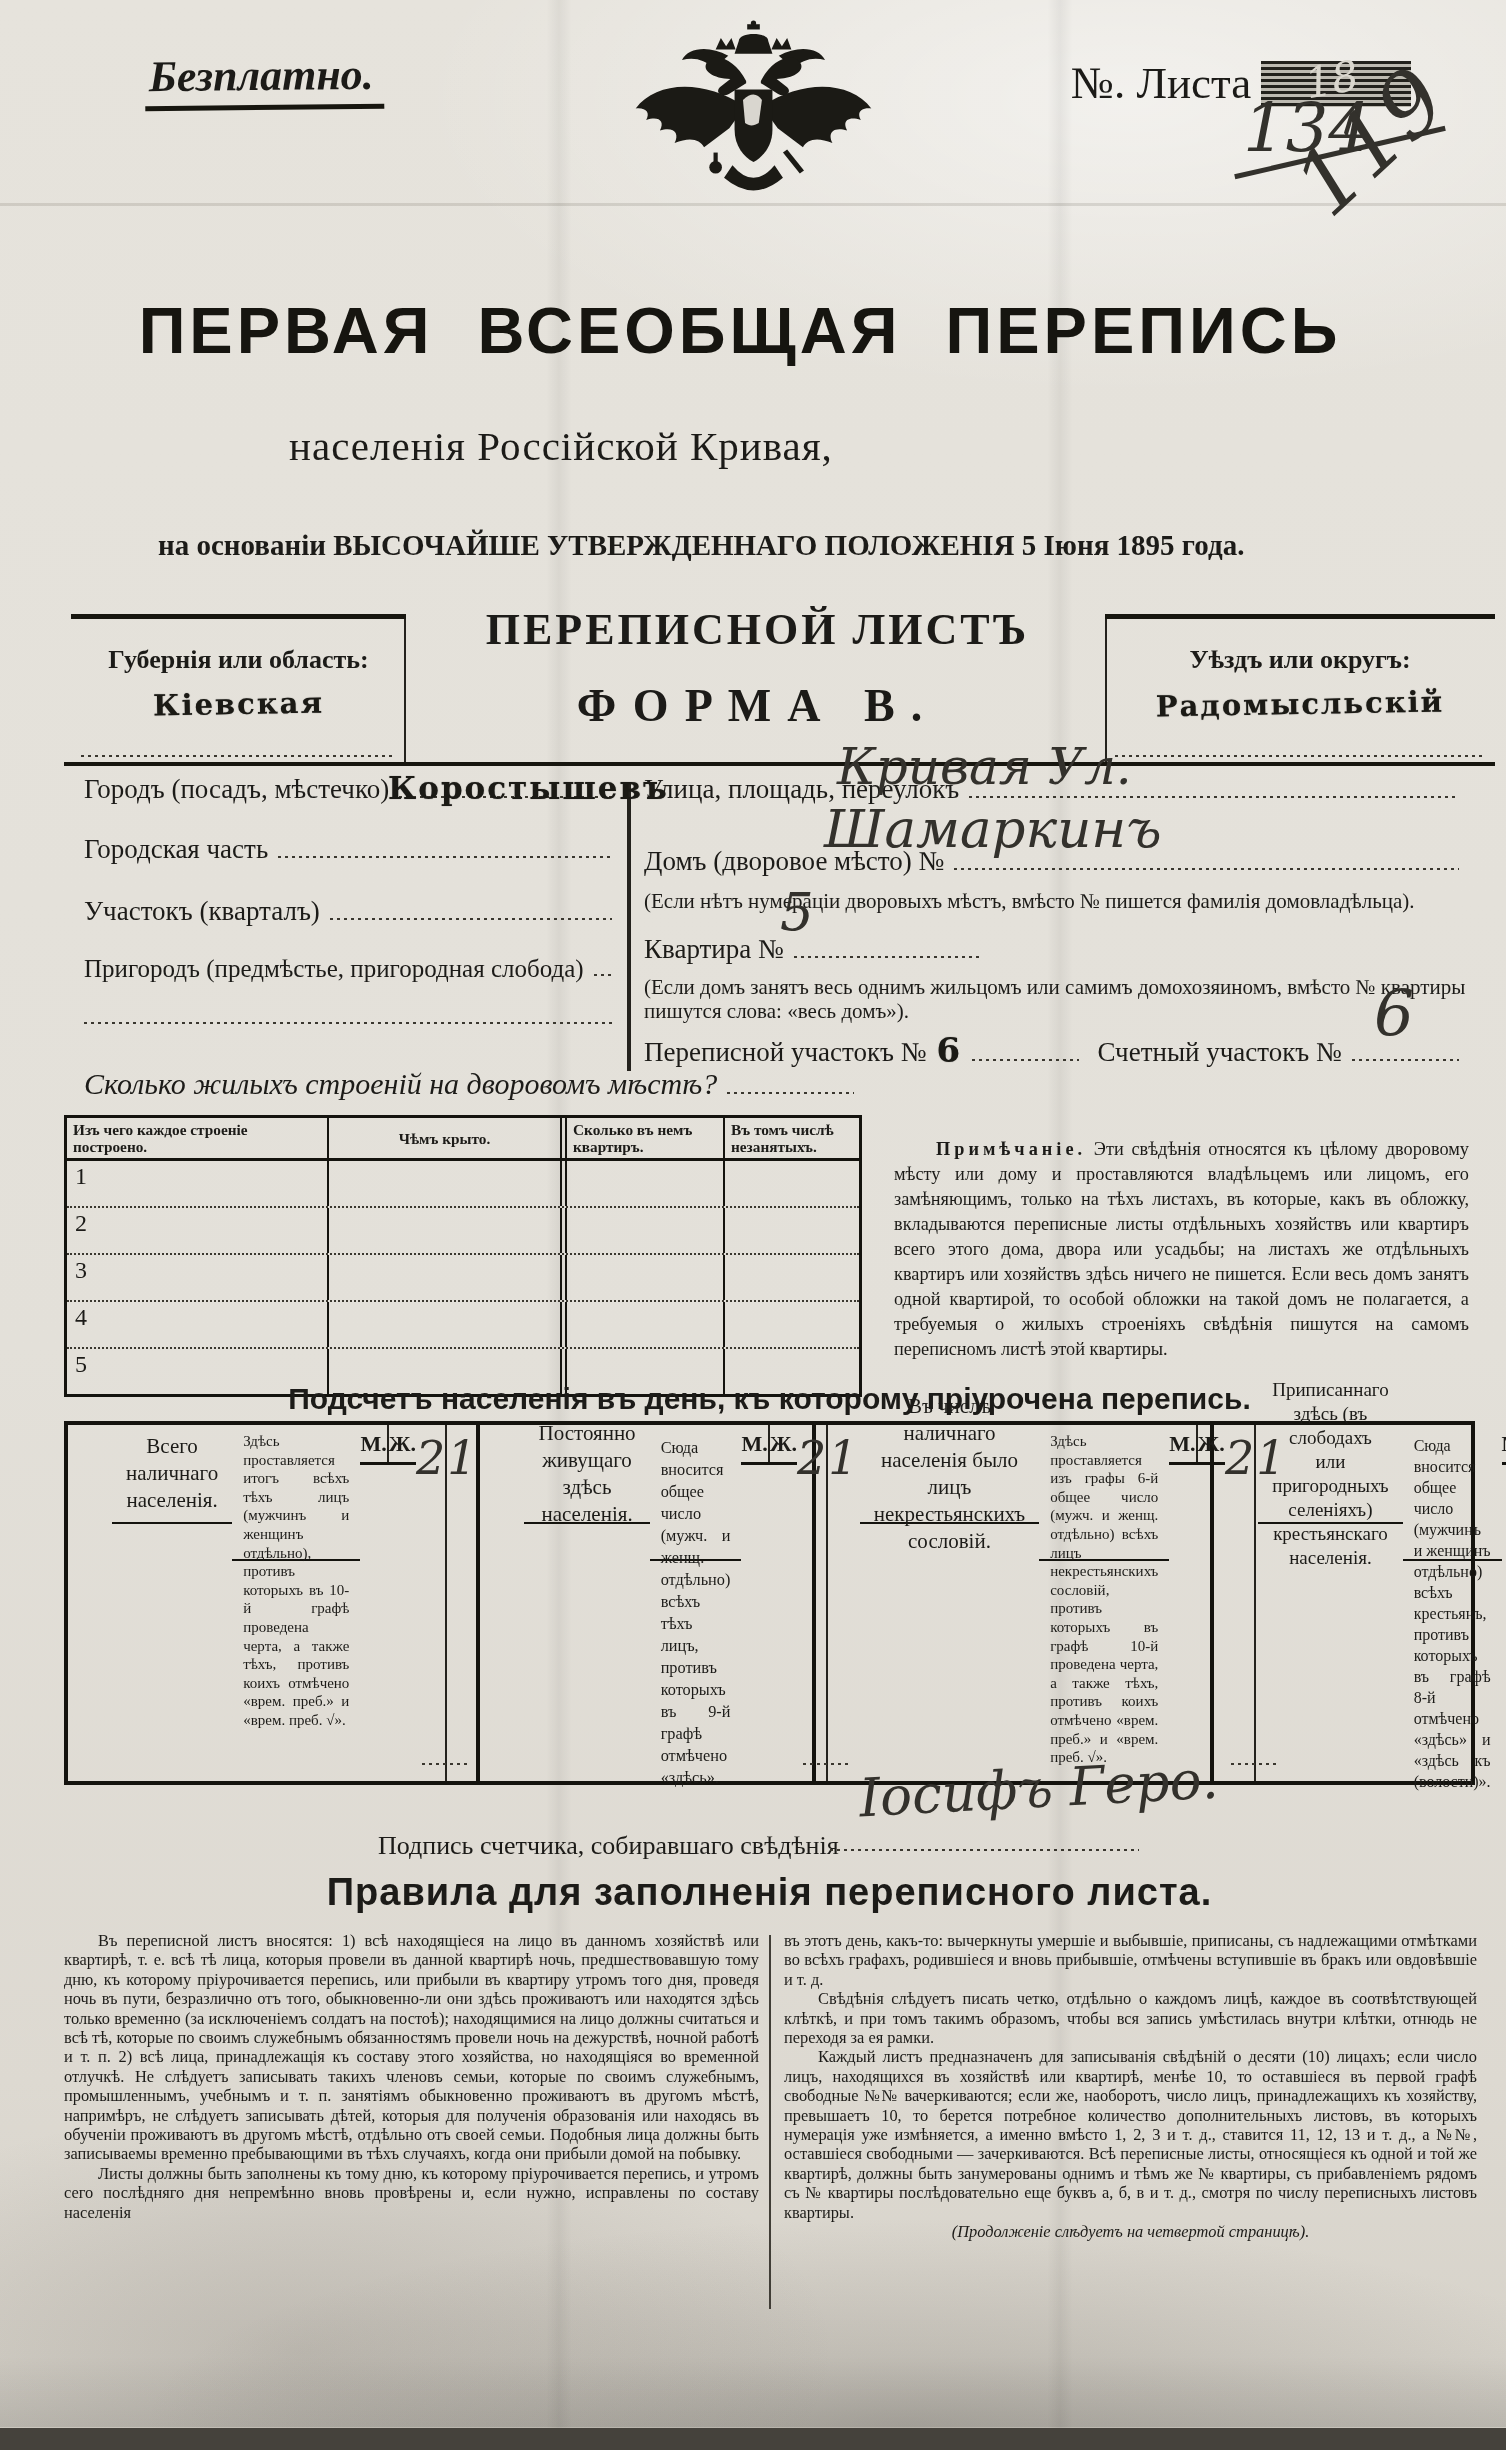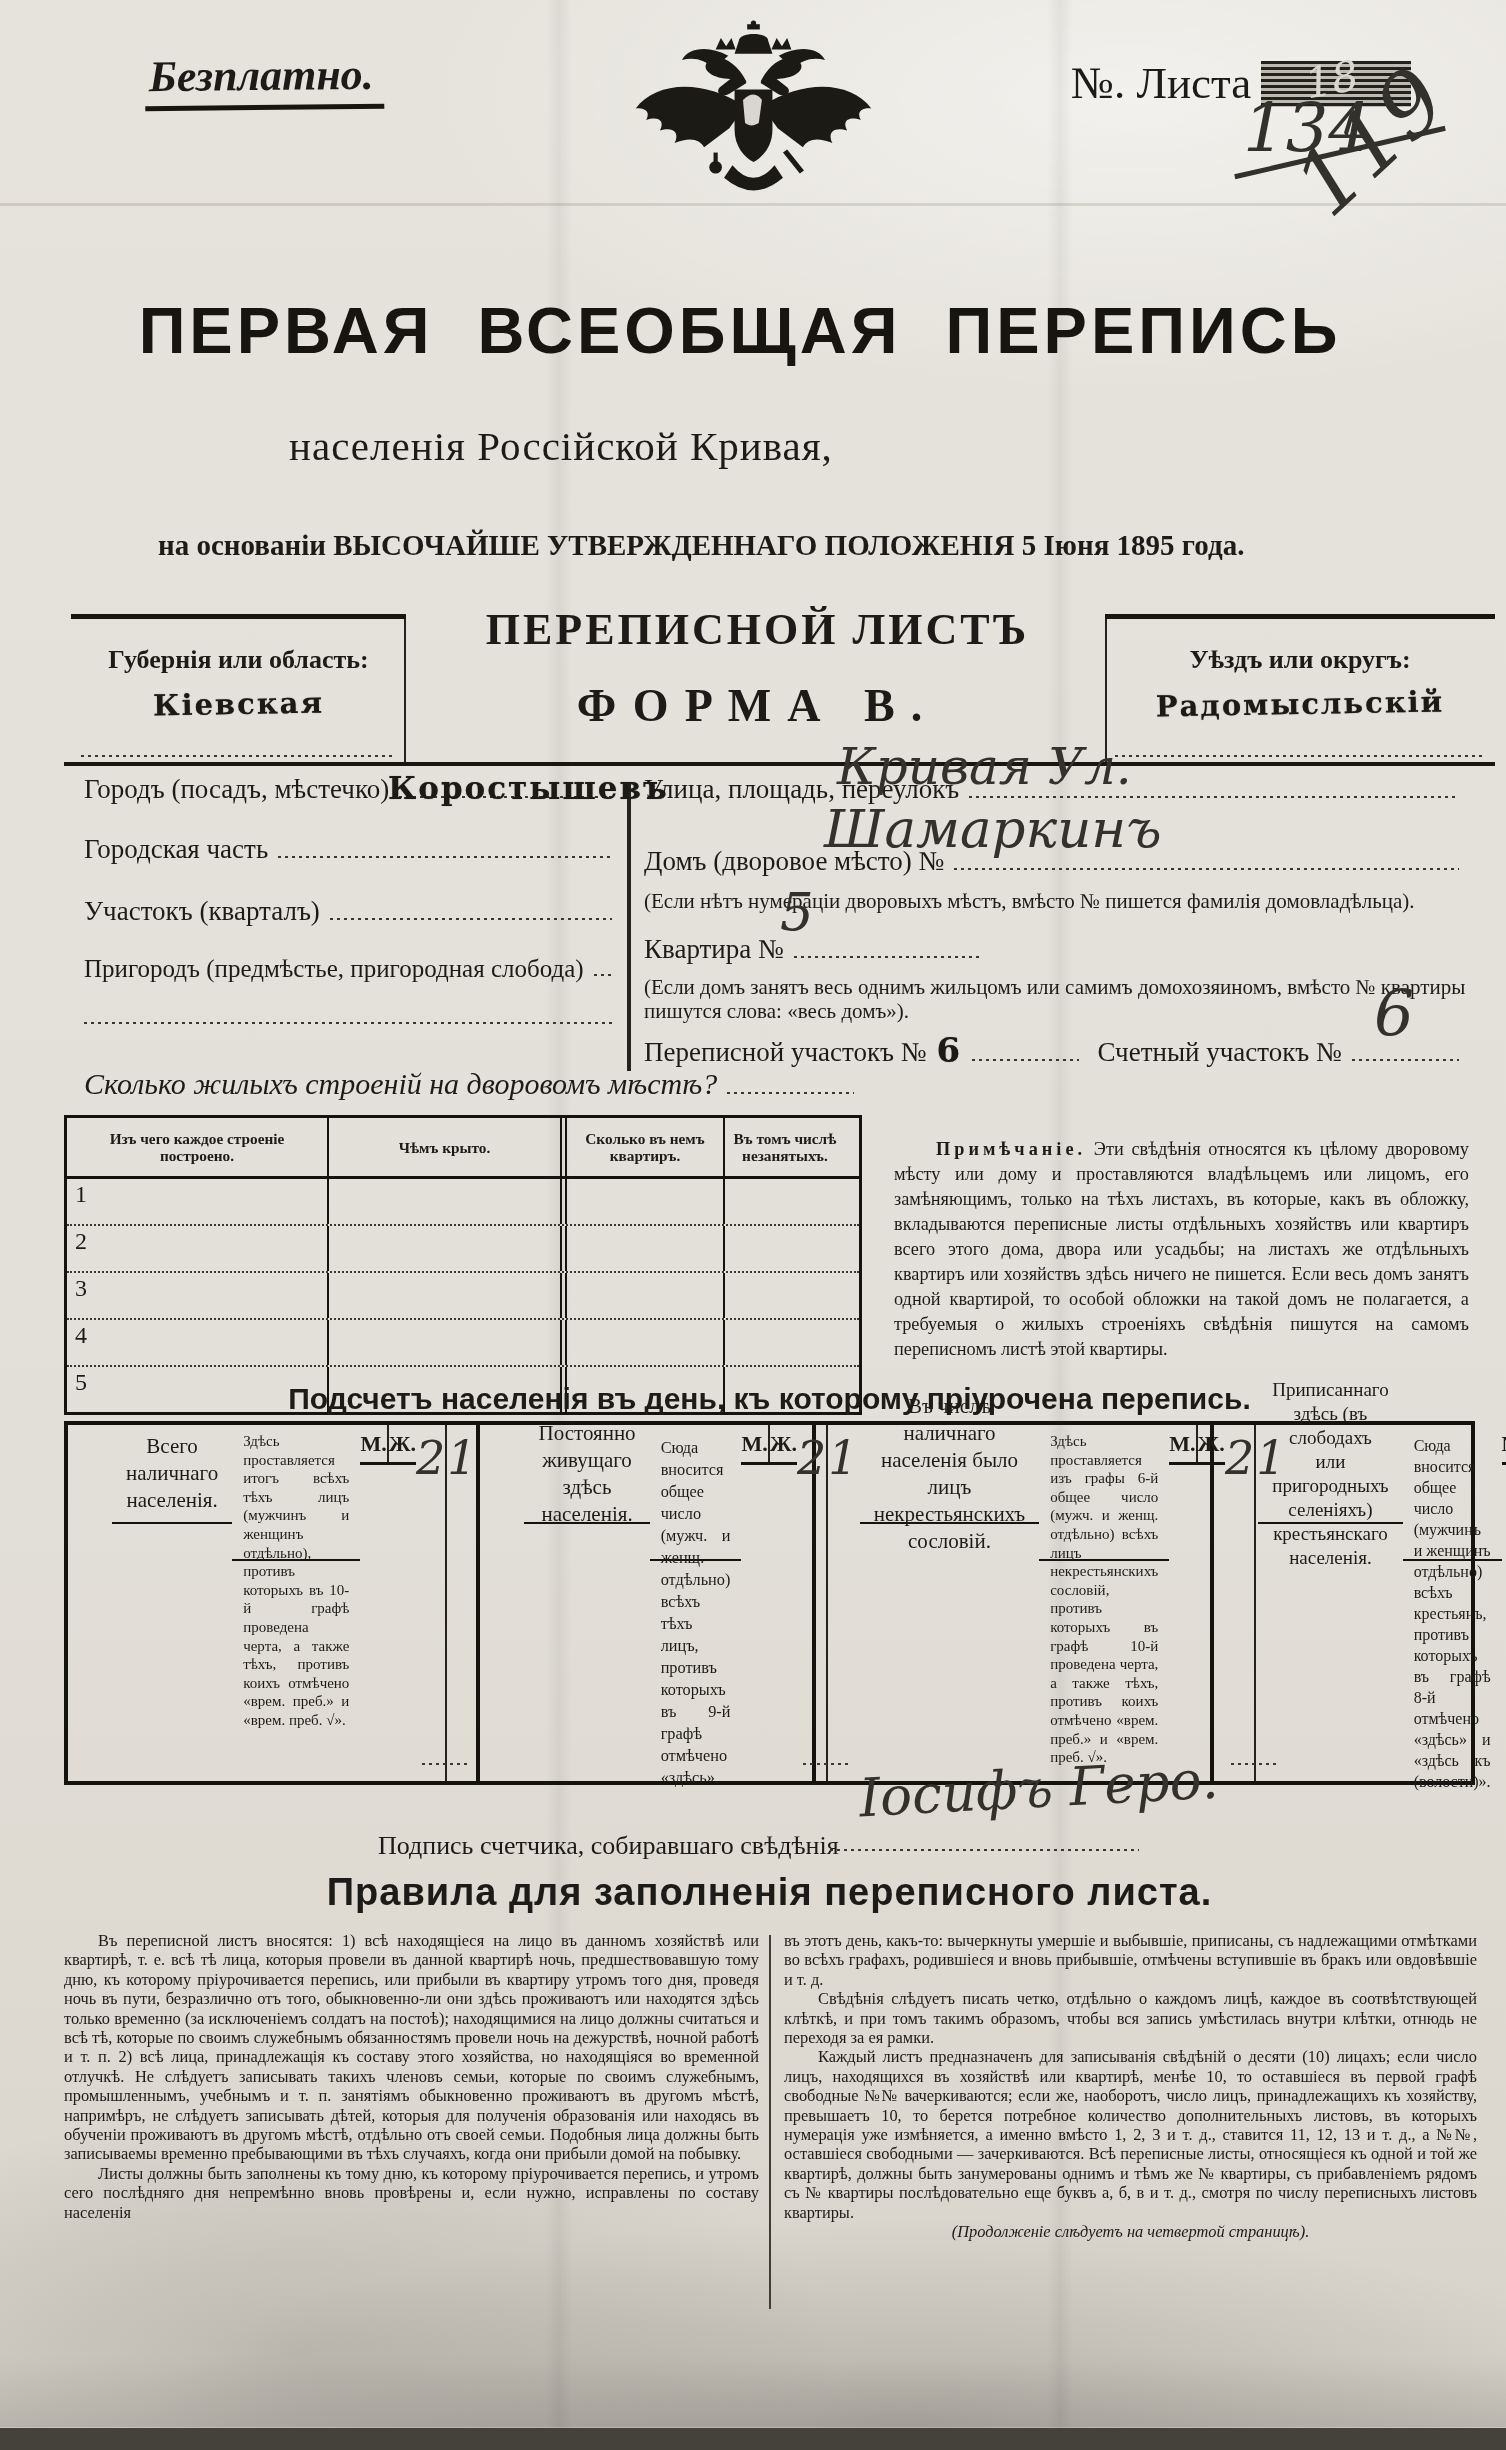--- a/index.html
+++ b/index.html
@@ -54,21 +54,21 @@
 
   
   .frow{position:absolute;display:flex;align-items:flex-end;font-size:27px;white-space:nowrap;}
   .frow .dots{flex:1;height:2px;margin:0 2px 7px 10px;
               background:repeating-linear-gradient(90deg,#3a372f 0 3px,transparent 3px 7px);}
   .note{position:absolute;font-size:21px;line-height:24px;}
 
   
   .btable{position:absolute;left:64px;top:1115px;width:792px;border:3px solid #14130e;}
   .bhead{display:flex;border-bottom:3px solid #14130e;}
-  .bh{box-sizing:border-box;padding:12px 6px;font-size:15.3px;font-weight:bold;text-align:center;
+  .bh{box-sizing:border-box;padding:3px 6px;font-size:15.3px;font-weight:bold;
       display:flex;align-items:center;justify-content:center;line-height:17px;border-right:2px solid #14130e;}
   .bh.c2{border-right:7px double #14130e;}
   .bh.c4{border-right:none;}
   .brow{display:flex;height:45px;border-bottom:2px dotted #3a372f;}
   .brow:last-child{border-bottom:none;}
   .bc{box-sizing:border-box;border-right:2px solid #14130e;}
   .bc.c2{border-right:7px double #14130e;}
   .bc.c4{border-right:none;}
   .rownum{font-size:24px;padding:2px 0 0 8px;display:block;}
   .w1{width:262px;} .w2{width:238px;} .w3{width:158px;} .w4{width:120px;}

